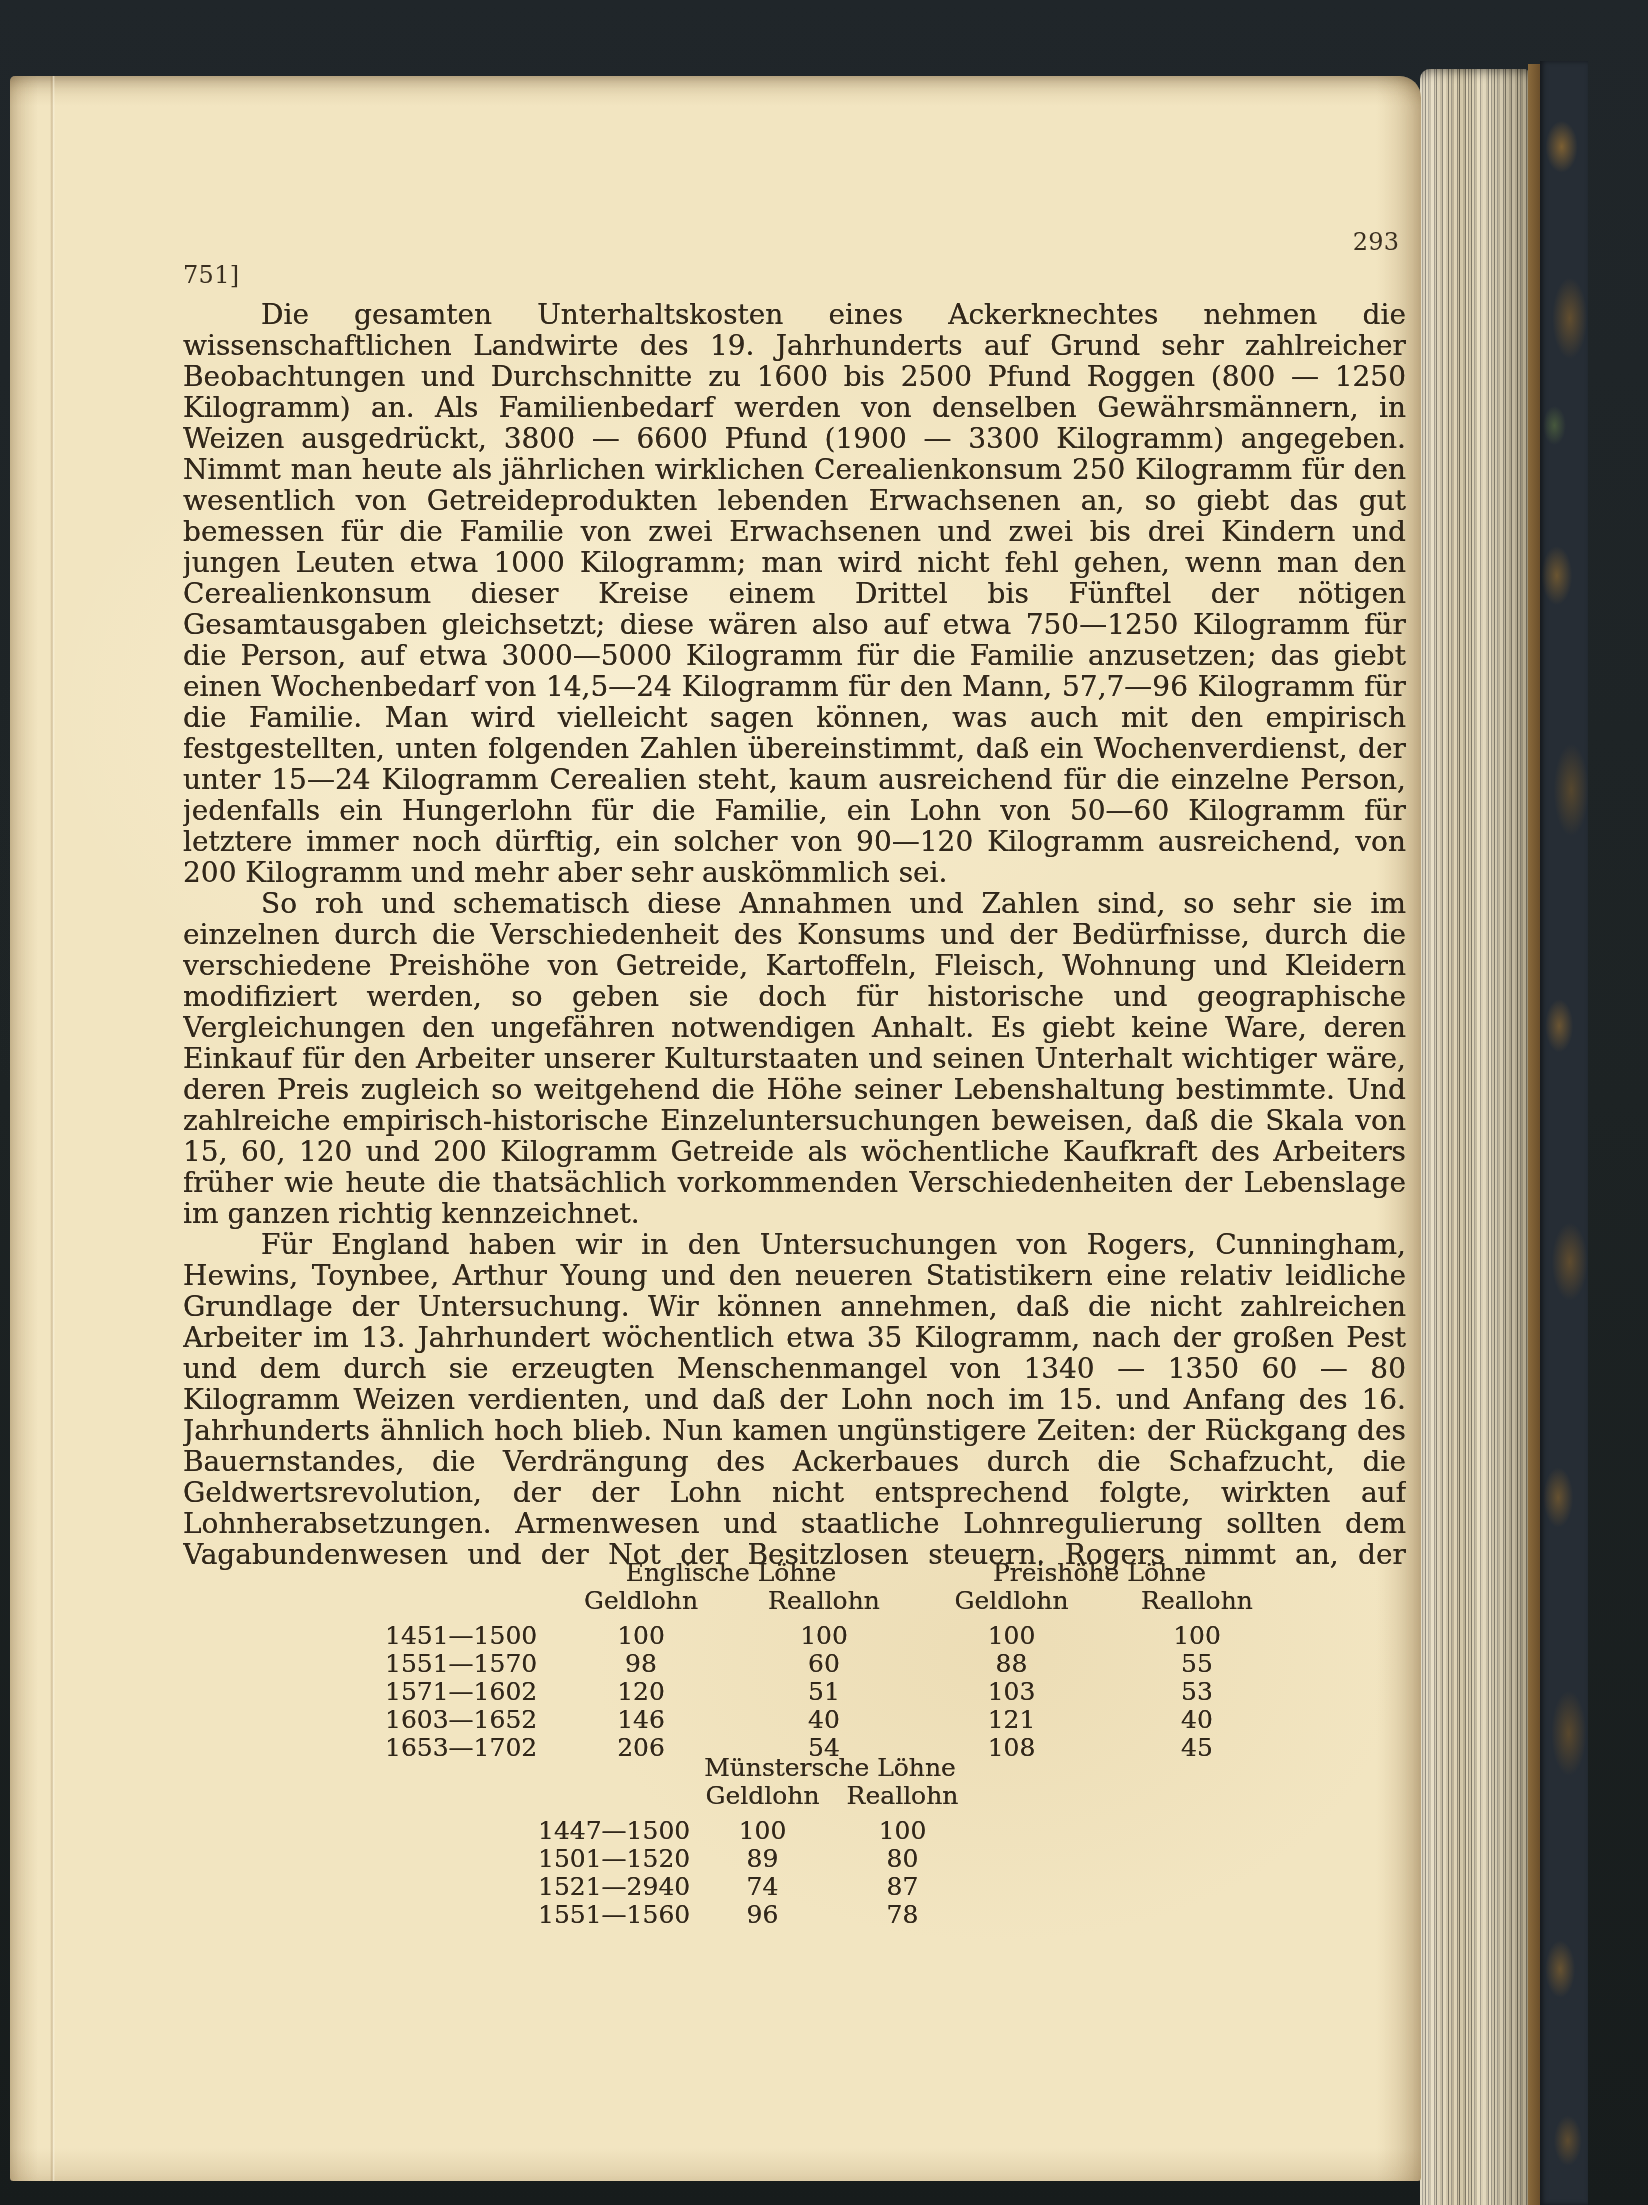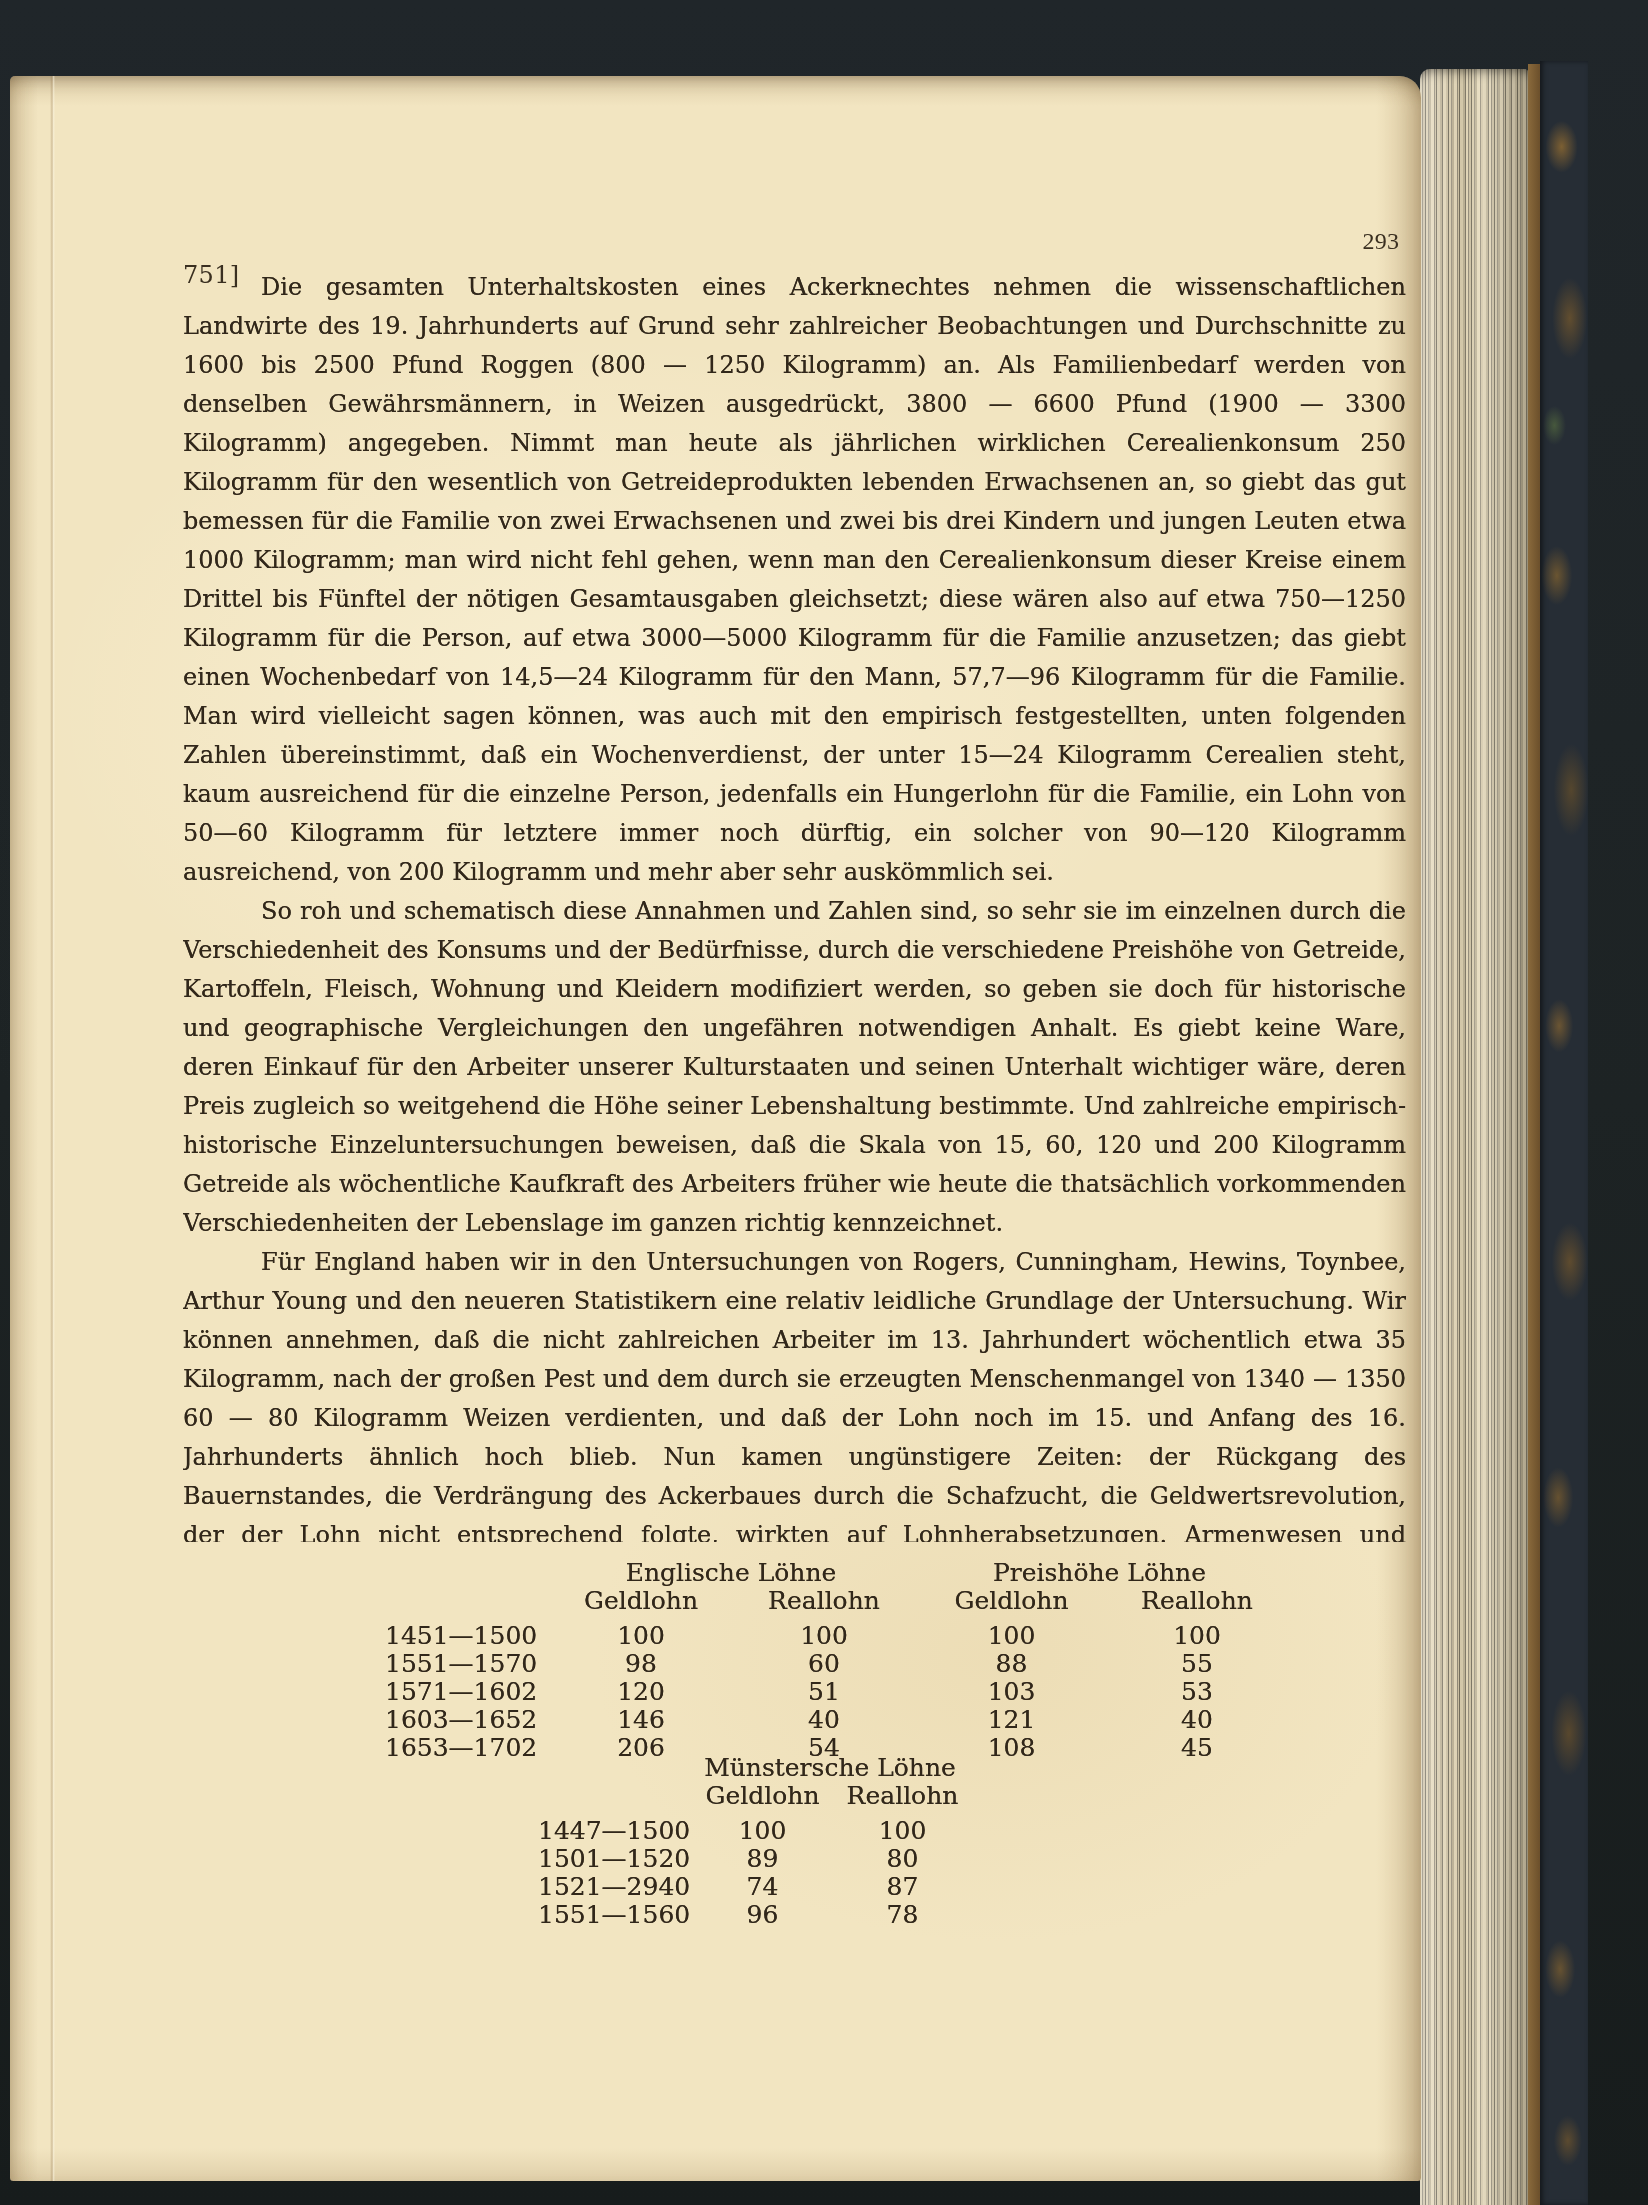--- a/index.html
+++ b/index.html
@@ -74,25 +74,25 @@
     position:absolute; left:40px; top:0; width:5px; height:100%;
     background:linear-gradient(90deg, rgba(140,110,70,0), rgba(140,110,70,.32) 40%,
                rgba(252,246,226,.55) 72%, rgba(140,110,70,0));
   }
   .hdr {
     position:absolute; left:173px; top:152px; width:1223px; height:33px;
     font-size:24px; letter-spacing:0.3px; color:#3a2f20;
   }
   .hdr .colnum { position:absolute; left:0; top:0;margin-top:33px; }
   .hdr .title  { position:absolute; left:50%; top:0; transform:translateX(-50%); white-space:nowrap; }
-  .hdr .pgnum  { position:absolute; right:6.6px; top:0;font-family:Liberation Serif, serif; }
+  .hdr .pgnum  { position:absolute; right:6.6px; top:0; }
   .body-text {
-    position:absolute; left:173px; top:192px; width:1223px; height:1274px;
+    position:absolute; left:173px; top:223px; width:1223px; height:1274px;
     overflow:hidden;
-    font-size:24px; line-height:39px; text-align:justify;
+    font-size:28px; line-height:31px; text-align:justify;
     color:#31271a; text-shadow:0 0 0.4px rgba(49,39,26,.85);
   }
   .body-text p { margin:0; text-indent:78px; }
   .tbl { position:absolute; font-size:25px; color:#31271a; text-shadow:0 0 0.4px rgba(49,39,26,.8); }
   .trow { display:grid; align-items:baseline; }
   .t1 { left:375px; top:1482px; }
   .t1 .trow { grid-template-columns:144px 148px 142px 157px 138px; height:28px;gap:38px; }
   .t2 { left:528px; top:1677px; }
   .t2 .trow { grid-template-columns:152px 145px 135px; height:28px; }
   .trow.gap { height:6.6px; }

